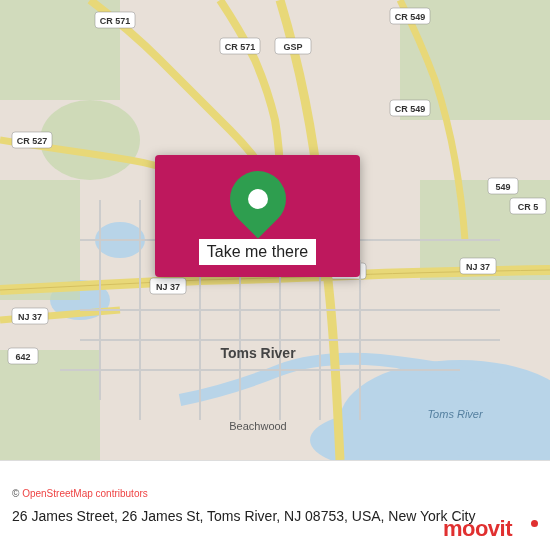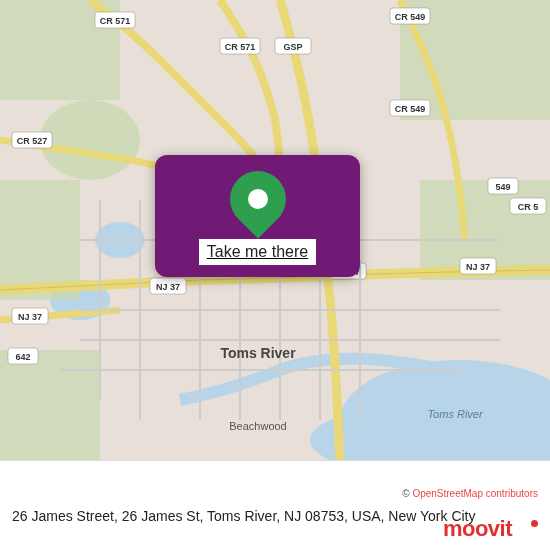--- a/index.html
+++ b/index.html
@@ -23,29 +23,28 @@
     #map-svg {
       width: 100%;
       height: 100%;
     }
 
     #take-me-there-popup {
       position: absolute;
       top: 155px;
       left: 155px;
       width: 205px;
-      background: #701a75;
-      border-radius: 12px;
+      background: #be185d;
+      border-radius: 4px;
       box-shadow: 0 2px 12px rgba(0,0,0,0.35);
       display: flex;
       flex-direction: column;
       align-items: center;
       padding: 16px 16px 12px 16px;
       cursor: pointer;
-      text-decoration: underline;
     }
 
     #map-pin-icon-container {
       width: 56px;
       height: 56px;
       background: #2e9e4f;
       border-radius: 50% 50% 50% 0;
       transform: rotate(-45deg);
       display: flex;
       align-items: center;
@@ -79,21 +78,20 @@
       display: flex;
       flex-direction: column;
       justify-content: center;
       padding: 8px 12px 4px 12px;
     }
 
     #osm-credit {
       font-size: 10px;
       color: #555;
       margin-bottom: 8px;
-      text-align: right;
     }
 
     #address-line {
       font-size: 14px;
       color: #222;
       font-weight: 400;
       line-height: 1.4;
     }
 
     #moovit-logo {

